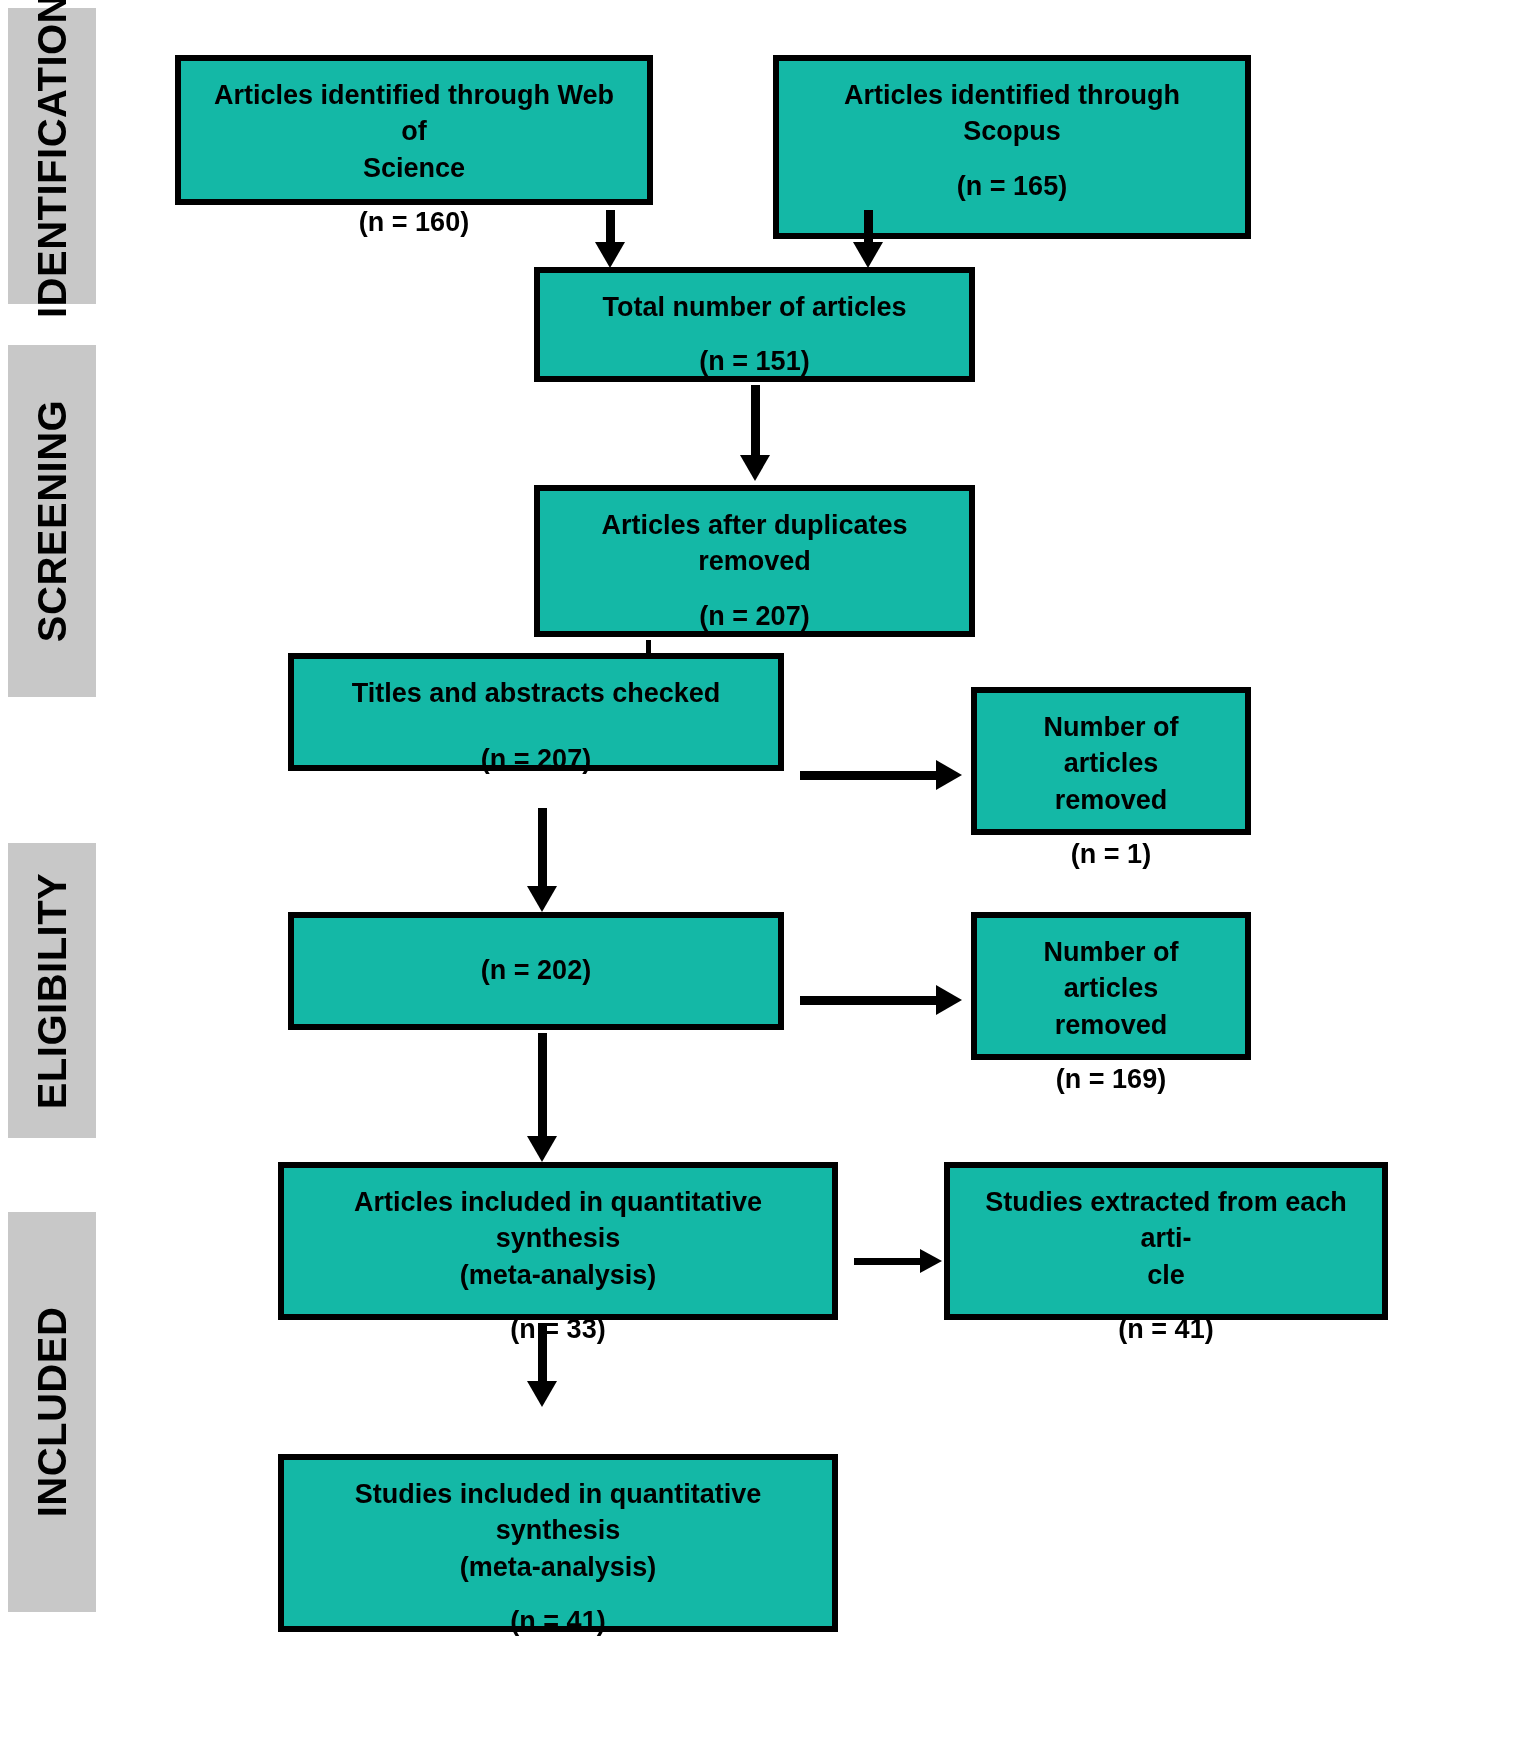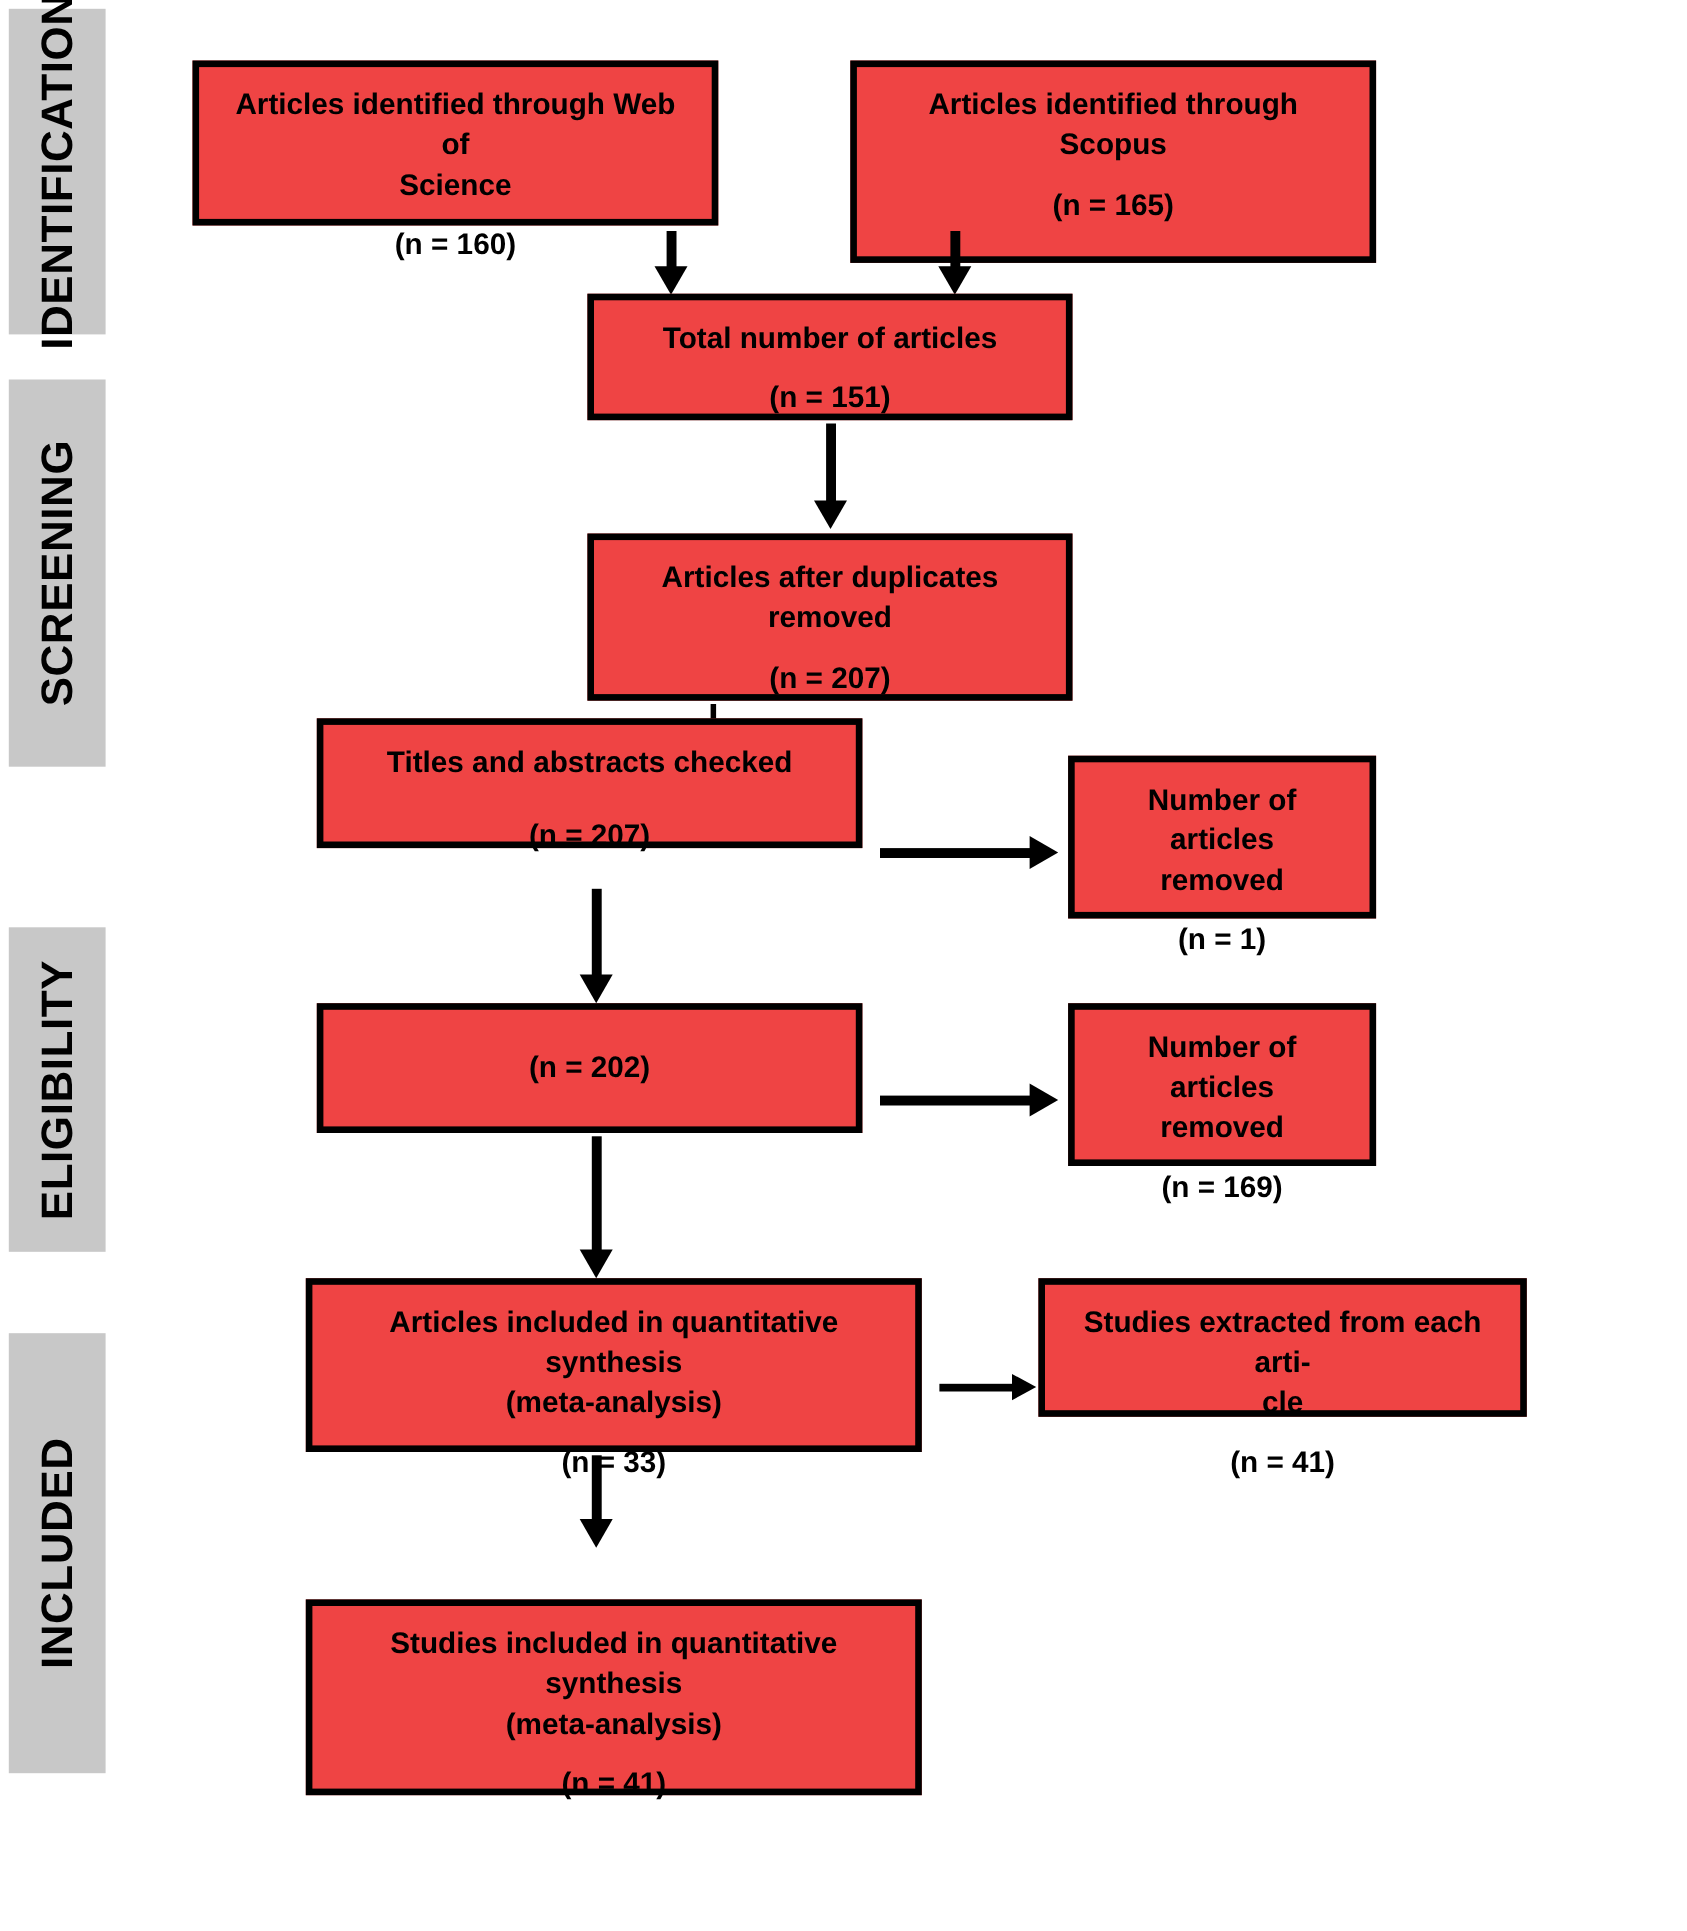--- a/index.html
+++ b/index.html
@@ -33,21 +33,21 @@
     letter-spacing: 0.5px;
     font-size: 40px;
     line-height: 1;
   }
 
   
   .node {
     position: absolute;
     box-sizing: border-box;
     border: 6px solid #000000;
-    background: #ef4444;
+    background: #14b8a6;
     display: flex;
     flex-direction: column;
     align-items: center;
     justify-content: flex-start;
     padding: 16px 18px 10px 18px;
     text-align: center;
   }
   .node .line {
     font-weight: bold;
     color: #000000;
@@ -228,21 +228,21 @@
     <div class="shaft" style="height:105px;"></div>
     <div class="head" style="top:103px;"></div>
   </div>
 
   <div class="node" style="left:278px; top:1162px; width:560px; height:158px;">
     <div class="line">Articles included in quantitative synthesis</div>
     <div class="line tight">(meta-analysis)</div>
     <div class="line count">(n = 33)</div>
   </div>
 
-  <div class="node" style="left:944px; top:1162px; width:444px; height:126px;">
+  <div class="node" style="left:944px; top:1162px; width:444px; height:158px;">
     <div class="line">Studies extracted from each arti-</div>
     <div class="line tight">cle</div>
     <div class="line count">(n = 41)</div>
   </div>
 
   <div class="arrow-h small" style="left:854px; top:1248px; width:90px; height:26px;">
     <div class="shaft" style="width:72px;"></div>
     <div class="head" style="left:66px;"></div>
   </div>
 

